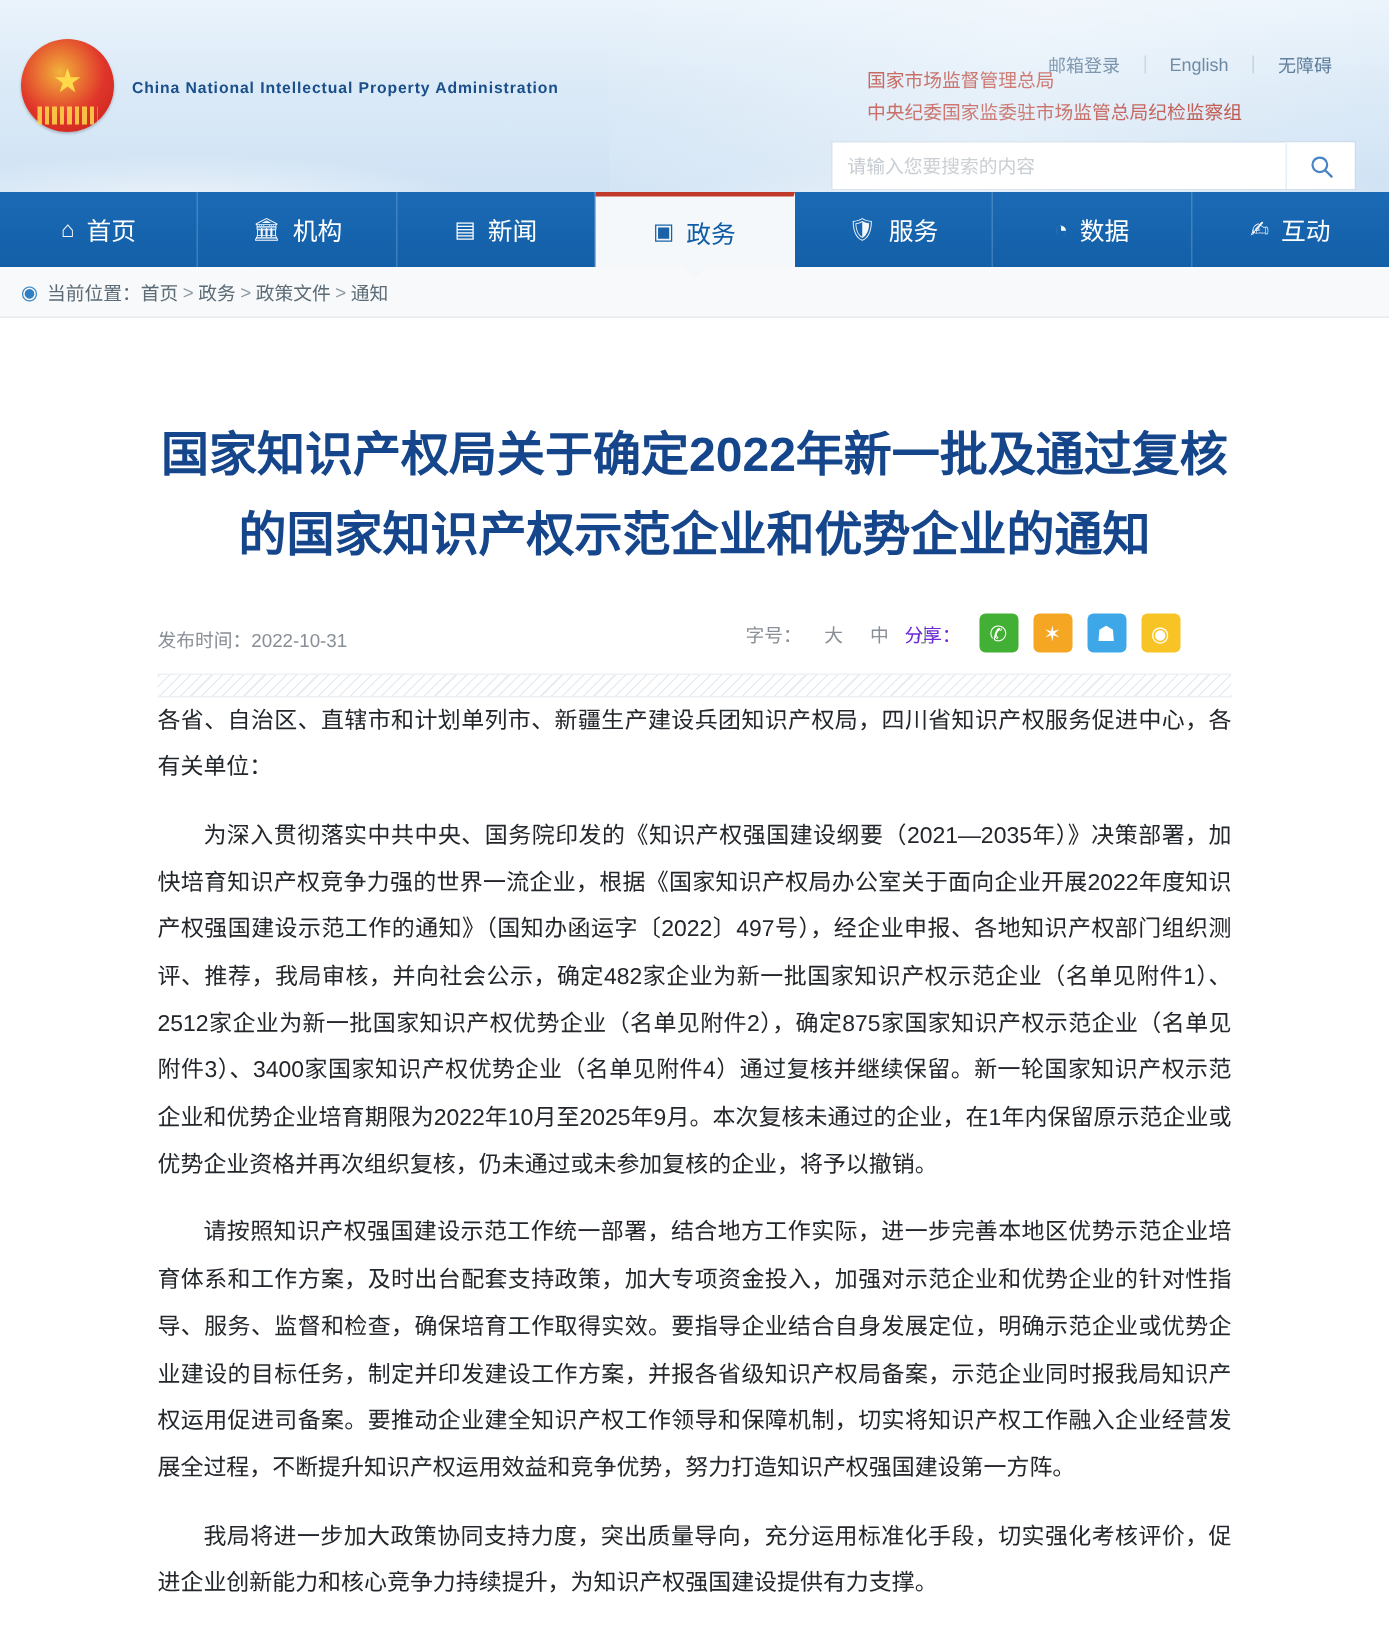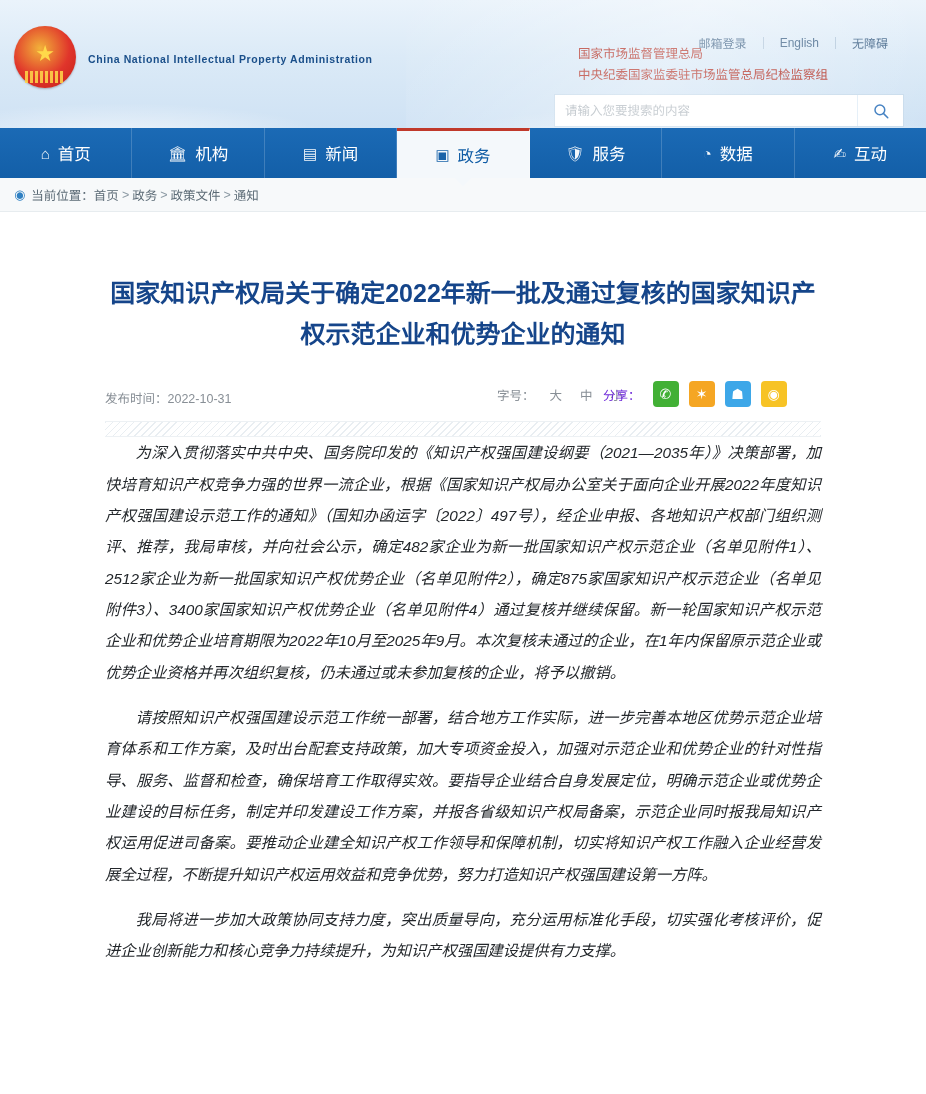--- a/index.html
+++ b/index.html
@@ -141,21 +141,21 @@
   .crumb-pin { color: #2f80c2; margin-right: 6px; font-size: 13px; }
   .crumb-wrap a { color: #5c6b76; text-decoration: none; }
   .crumb-sep { padding: 0 3px; color: #8b99a3; }
 
   
   .page-body { padding: 0 0 28px 0; background: #fff; }
   .article {
     width: 716px; margin: 0 auto; padding-top: 44px;
   }
   .title {
-    font-size: 25px; font-weight: bold; color: #15458a;
+    font-size: 32px; font-weight: bold; color: #15458a;
     text-align: center; line-height: 1.65;
     font-family: "Liberation Sans", "DejaVu Sans", sans-serif;
   }
   .meta {
     margin-top: 30px;
     display: flex; align-items: center;
     font-size: 12.5px; color: #888f96;
     position: relative; height: 24px;
   }
   .meta .pubtime { white-space: nowrap; }
@@ -189,21 +189,21 @@
 
   .docnum {
     text-align: center;
     margin: 26px 0 22px 0;
     font-size: 15.5px; color: #23272b;
   }
   .para {
     font-size: 15.3px; line-height: 2.05; color: #23272b;
     text-align: justify; margin: 0 0 14px 0;
   }
-  .para.indent { text-indent: 2em; font-style: italic; }
+  .para.indent { text-indent: 2em; }
   .para.noindent { text-indent: 0; }
 </style>
 </head>
 <body>
 
 <div class="header">
 
   <div class="logo-area">
     <div class="emblem">
       <div class="star">★</div>
@@ -303,18 +303,19 @@
         <span class="ico wechat">✆</span>
         <span class="ico weibo">✶</span>
         <span class="ico qq">☗</span>
         <span class="ico qzone">◉</span>
       </span>
     </div>
 
     <div class="hatch"></div>
 
 
+    <p class="para noindent">各省、自治区、直辖市和计划单列市、新疆生产建设兵团知识产权局，四川省知识产权服务促进中心，各有关单位：</p>
     <p class="para indent">为深入贯彻落实中共中央、国务院印发的《知识产权强国建设纲要（2021—2035年）》决策部署，加快培育知识产权竞争力强的世界一流企业，根据《国家知识产权局办公室关于面向企业开展2022年度知识产权强国建设示范工作的通知》（国知办函运字〔2022〕497号），经企业申报、各地知识产权部门组织测评、推荐，我局审核，并向社会公示，确定482家企业为新一批国家知识产权示范企业（名单见附件1）、2512家企业为新一批国家知识产权优势企业（名单见附件2），确定875家国家知识产权示范企业（名单见附件3）、3400家国家知识产权优势企业（名单见附件4）通过复核并继续保留。新一轮国家知识产权示范企业和优势企业培育期限为2022年10月至2025年9月。本次复核未通过的企业，在1年内保留原示范企业或优势企业资格并再次组织复核，仍未通过或未参加复核的企业，将予以撤销。</p>
     <p class="para indent">请按照知识产权强国建设示范工作统一部署，结合地方工作实际，进一步完善本地区优势示范企业培育体系和工作方案，及时出台配套支持政策，加大专项资金投入，加强对示范企业和优势企业的针对性指导、服务、监督和检查，确保培育工作取得实效。要指导企业结合自身发展定位，明确示范企业或优势企业建设的目标任务，制定并印发建设工作方案，并报各省级知识产权局备案，示范企业同时报我局知识产权运用促进司备案。要推动企业建全知识产权工作领导和保障机制，切实将知识产权工作融入企业经营发展全过程，不断提升知识产权运用效益和竞争优势，努力打造知识产权强国建设第一方阵。</p>
     <p class="para indent">我局将进一步加大政策协同支持力度，突出质量导向，充分运用标准化手段，切实强化考核评价，促进企业创新能力和核心竞争力持续提升，为知识产权强国建设提供有力支撑。</p>
 
   </div>
 </div>
 
 </body></html>

